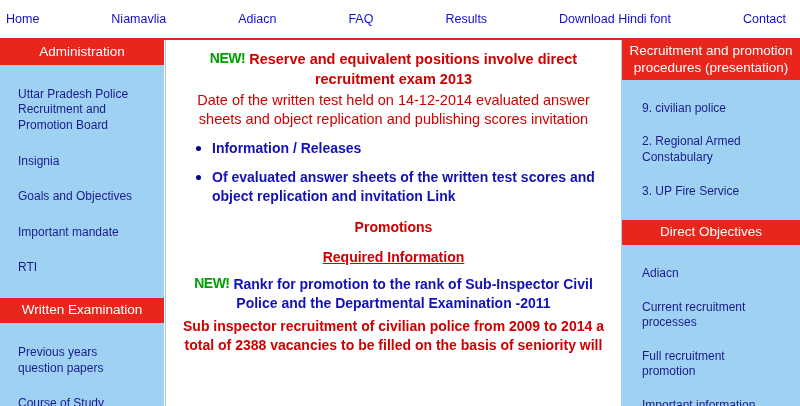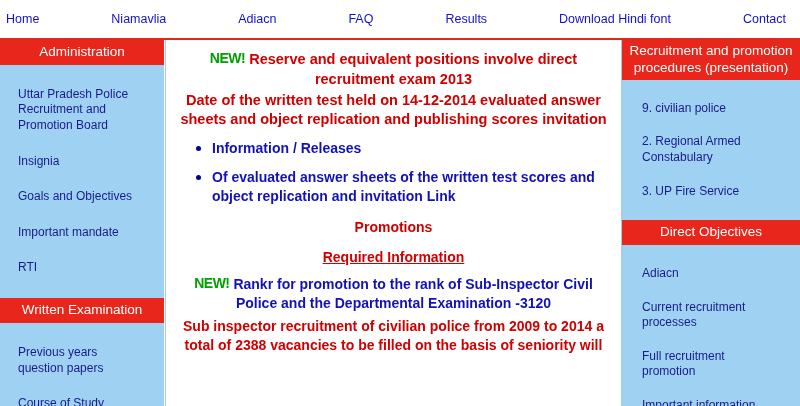--- a/index.html
+++ b/index.html
@@ -73,21 +73,21 @@
     color: #ffffff;
     text-align: center;
     font-size: 13.5px;
     padding: 4px 2px;
     line-height: 1.25;
     box-sizing: border-box;
   }
   .sec-head.tall { padding: 3px 2px; }
 
   
-  .side-list { padding: 0; margin: 12px; list-style: none; }
+  .side-list { padding: 12px; margin: 0; list-style: none; }
   .side-list li {
     font-size: 12px;
     color: #1a1a8c;
     padding: 10px 6px 10px 6px;
     line-height: 1.3;
   }
   .side-list.right li { padding: 9px 8px; }
 
   
   .new-badge {
@@ -102,21 +102,21 @@
   .headline {
     color: #d00000;
     font-weight: bold;
     font-size: 14.5px;
     text-align: center;
     line-height: 1.35;
     margin: 6px 0 2px 0;
   }
   .headline2 {
     color: #d00000;
-    font-weight: bold;
+    font-weight: normal;
     font-size: 14.5px;
     text-align: center;
     line-height: 1.3;
     margin: 2px 0 8px 0;
   }
   ul.bullets {
     margin: 6px 0 6px 0;
     padding-left: 36px;
     color: #000000;
   }
@@ -211,21 +211,21 @@
           <span>Of evaluated answer sheets of the written test scores and object replication and invitation Link</span>
         </li>
       </ul>
 
       <div class="center-red">Promotions</div>
 
       <div class="center-red underline">Required Information</div>
 
       <div class="blue-head">
         <span class="new-badge">NEW!</span>
-        <span>Rankr for promotion to the rank of Sub-Inspector Civil Police and the Departmental Examination -3120</span>
+        <span>Rankr for promotion to the rank of Sub-Inspector Civil Police and the Departmental Examination -2011</span>
       </div>
 
       <div class="red-para">Sub inspector recruitment of civilian police from 2009 to 2014 a total of 2388 vacancies to be filled on the basis of seniority will</div>
 
     </div>
 
     <div class="col-right">
       <div class="sec-head tall">Recruitment and promotion procedures (presentation)</div>
       <ul class="side-list right">
         <li>9. civilian police</li>

